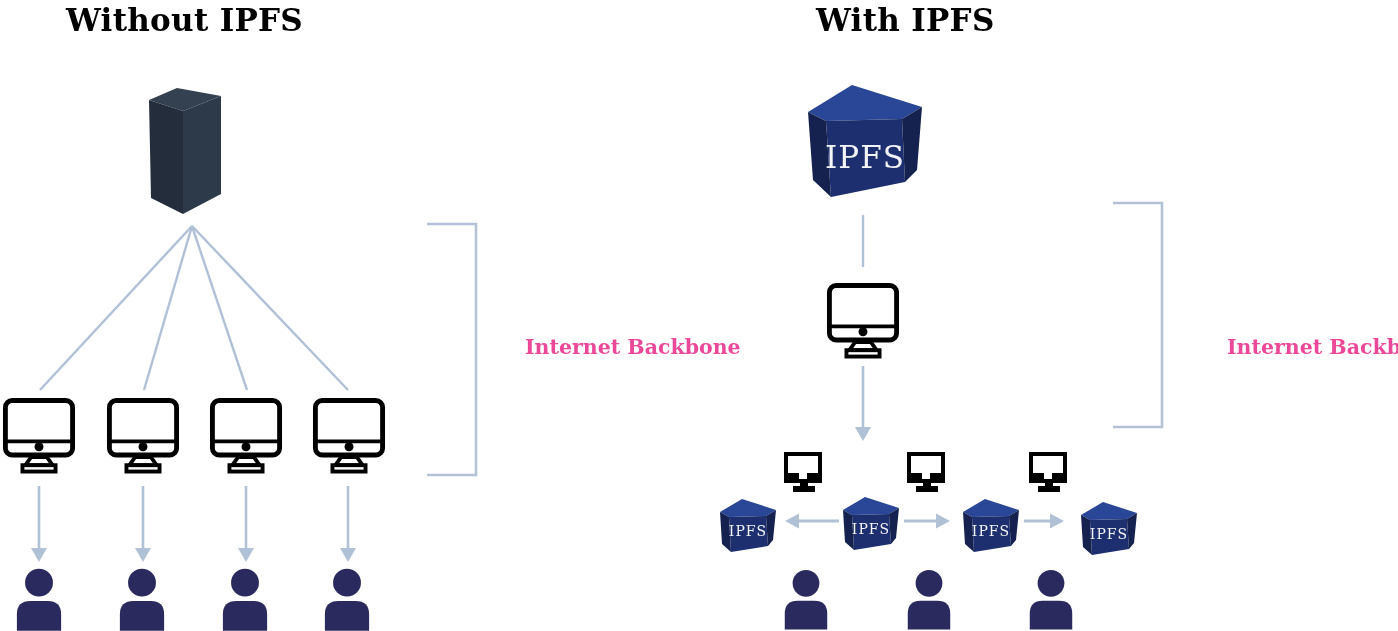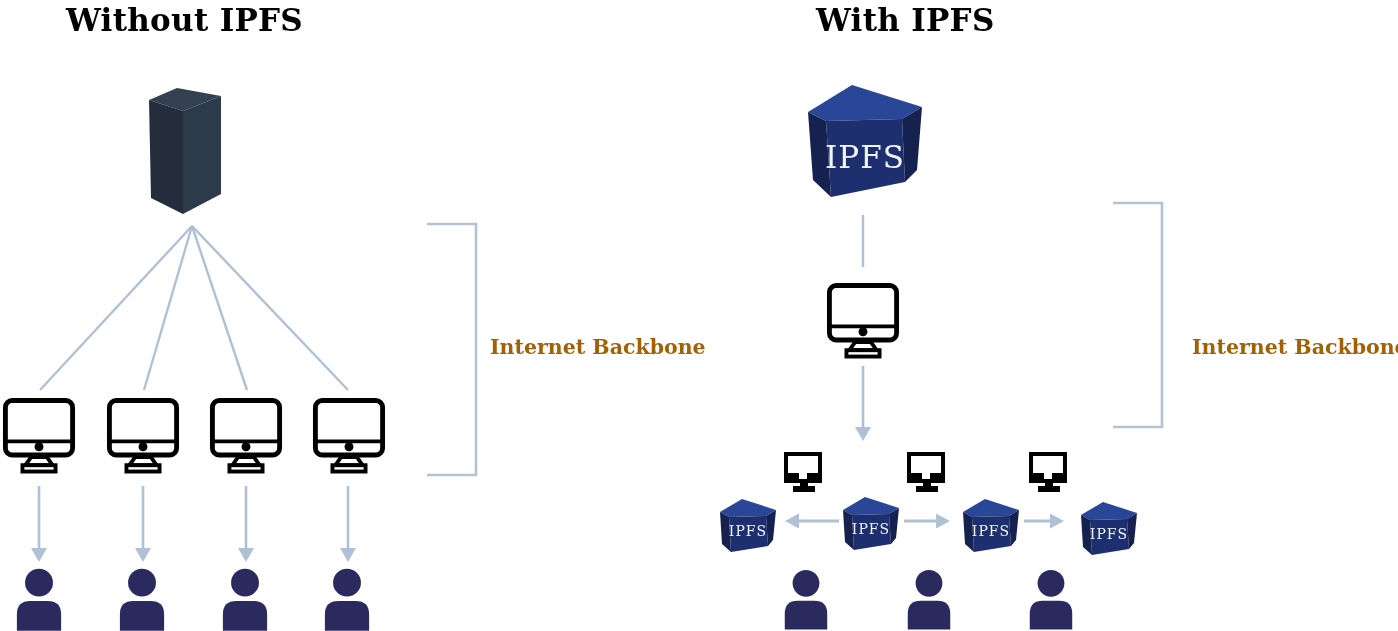--- a/index.html
+++ b/index.html
@@ -7,22 +7,22 @@
     position:relative; width:1398px; height:631px;
     background:#ffffff; overflow:hidden;
     font-family:"DejaVu Serif", serif;
   }
   .abs { position:absolute; }
   .title {
     font-size:31px; font-weight:bold; color:#000000;
     letter-spacing:0.3px; white-space:nowrap; z-index:3;
   }
   .backbone-label {
-    font-size:20.5px; font-weight:bold; color:#a16207;
-    white-space:nowrap; z-index:3;
+    font-size:20.5px; font-weight:bold; color:#ec4899;
+    white-space:nowrap; z-index:3;margin-left:35px;
   }
   .icon { z-index:2; }
   .connector-layer { left:0; top:0; z-index:1; }
   svg text.cube-text {
     fill:#f3f5f9; font-family:"DejaVu Serif", serif;
     letter-spacing:1px;
   }
 </style>
 </head>
 <body>

